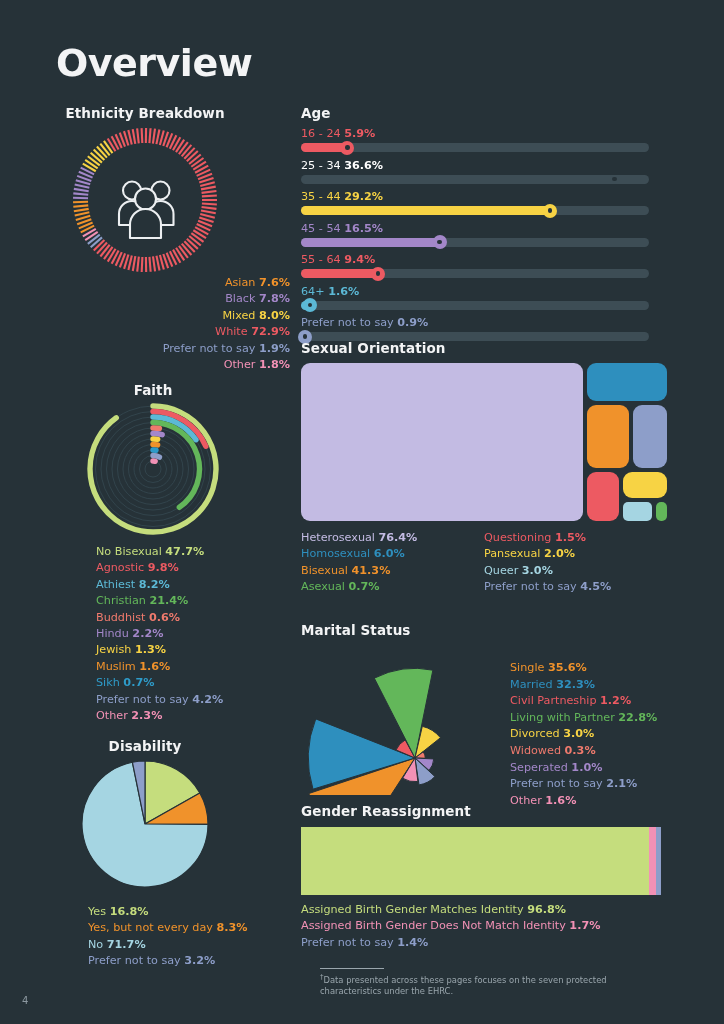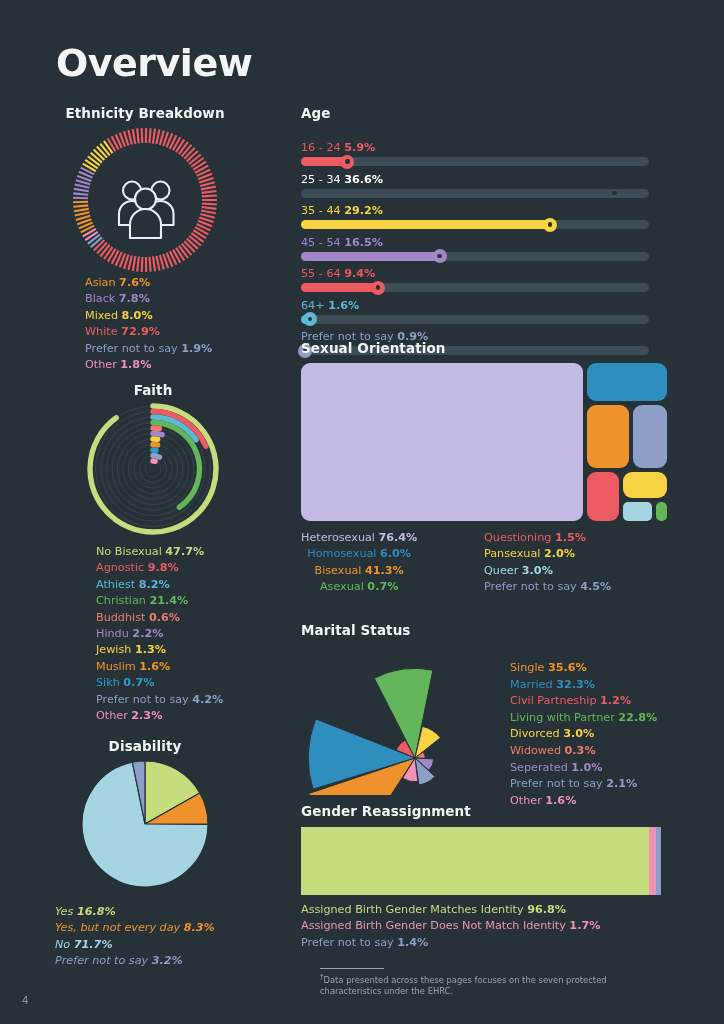--- a/index.html
+++ b/index.html
@@ -28,56 +28,56 @@
   .legend{font-size:11.2px;line-height:16.4px;}
   .legend .row{white-space:nowrap;}
   .legend .lbl{font-weight:normal;}
   .legend .val{font-weight:bold;}
 
   
   #ethnicity-block{position:absolute;left:0px;top:105px;width:290px;}
   #ethnicity-title{width:290px;}
   #ethnicity-chart{position:relative;width:290px;height:148px;}
   #ethnicity-chart svg{position:absolute;left:50%;transform:translateX(-50%);top:4px;}
-  #ethnicity-legend{margin-left:85px;margin-top:6px;}
+  #ethnicity-legend{margin-left:85px;margin-top:6px;text-align:right;}
 
   #faith-block{position:absolute;left:8px;top:382px;width:290px;}
   #faith-title{width:290px;}
   #faith-chart{position:relative;width:290px;height:140px;}
   #faith-chart svg{position:absolute;left:50%;transform:translateX(-50%);top:4px;}
   #faith-legend{margin-left:88px;margin-top:6px;}
 
   #disability-block{position:absolute;left:0px;top:738px;width:290px;}
   #disability-title{width:290px;}
   #disability-chart{position:relative;width:290px;height:140px;}
   #disability-chart svg{position:absolute;left:50%;transform:translateX(-50%);top:6px;}
-  #disability-legend{margin-left:55px;margin-top:10px;font-style:italic;}
+  #disability-legend{margin-left:88px;margin-top:10px;}
 
   
   #age-block{position:absolute;left:301px;top:105px;width:360px;}
-  #age-rows{margin-top:20px;}
+  #age-rows{margin-top:6px;}
   .age-row{margin-bottom:6.5px;}
   .age-label{font-size:11.2px;margin-bottom:3px;}
   .age-label .val{font-weight:bold;}
   .age-track{
     position:relative;height:9px;border-radius:5px;background:#3d4d55;width:348px;
   }
   .age-fill{position:absolute;left:0;top:0;height:9px;border-radius:5px;}
   .age-knob{
     position:absolute;top:-2.5px;width:14px;height:14px;border-radius:50%;
     display:flex;align-items:center;justify-content:center;
   }
   .age-knob::after{content:"";width:4.4px;height:4.4px;border-radius:50%;background:#263238;}
 
   #orientation-block{position:absolute;left:301px;top:340px;width:370px;}
   #orientation-chart{position:relative;width:366px;height:160px;margin-top:7px;}
   .tm{position:absolute;border-radius:9px;}
   #orientation-legend{position:relative;margin-top:7px;height:68px;}
   #orientation-legend .col{position:absolute;top:0;}
-  #or-col-left{left:0;text-align:center;}
+  #or-col-left{left:0;}
   #or-col-right{left:183px;}
 
   #marital-block{position:absolute;left:301px;top:622px;width:380px;}
   #marital-wrap{position:relative;height:160px;margin-top:2px;}
   #marital-chart{position:absolute;left:-4px;top:0;}
   #marital-legend{position:absolute;left:209px;top:20px;line-height:16.6px;}
 
   #gender-block{position:absolute;left:301px;top:803px;width:380px;}
   #gender-bar{
     position:relative;margin-top:8px;width:360px;height:68px;

